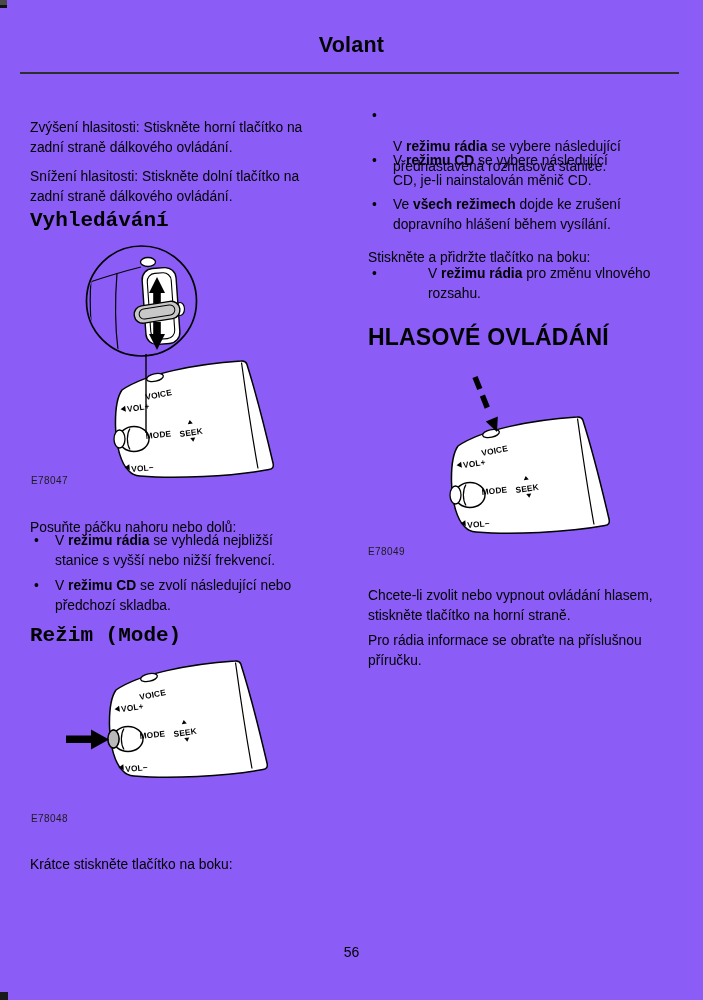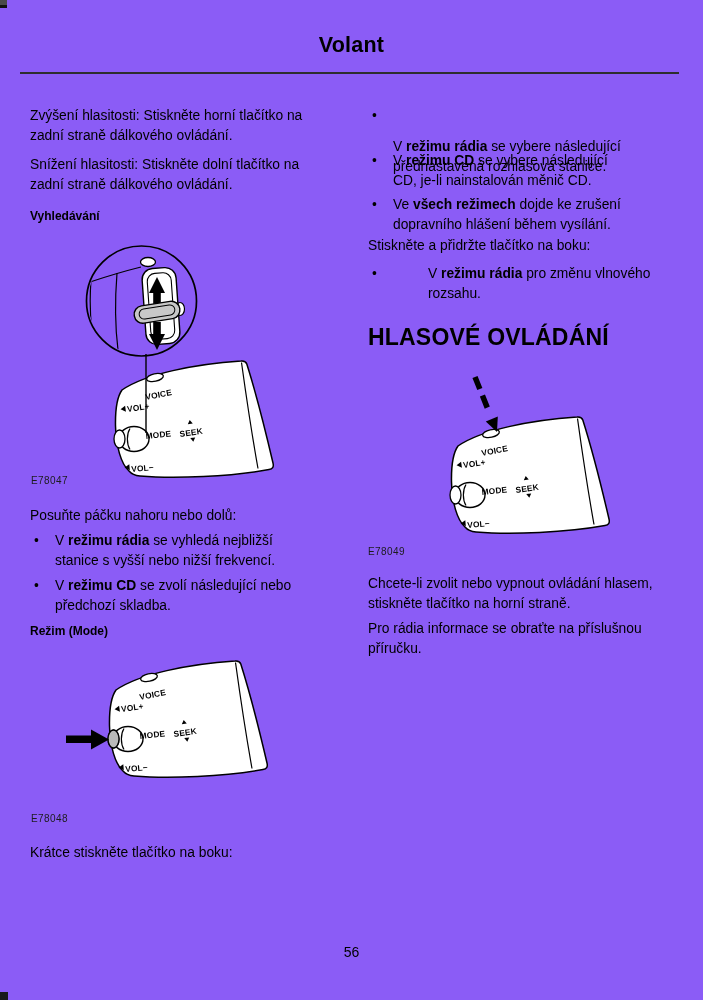--- a/index.html
+++ b/index.html
@@ -4,22 +4,22 @@
 <style>
   html,body{margin:0;padding:0;background:#e8e8e8;}
   .page{
     position:relative;width:703px;height:1000px;background:#8b5cf6;
     font-family:"Liberation Sans","DejaVu Sans",sans-serif;color:#000;
     margin:0 auto;overflow:hidden;
   }
   .abs{position:absolute;}
   .title{width:703px;text-align:center;font-size:21.5px;font-weight:bold;letter-spacing:.2px;}
   .rule{background:#2e2e2e;height:1.5px;}
-  .body-text{font-size:13.8px;line-height:19.5px;}
-  .h-sub{font-size:12px;font-weight:bold;}
+  .body-text{font-size:13.8px;line-height:19.5px;margin-top:12px;}
+  .h-sub{font-size:21px;font-weight:bold;font-family:Liberation Mono, monospace;}
   .h-sec{font-size:23px;font-weight:bold;letter-spacing:.2px;}
   .figlabel{font-size:10px;color:#1c1c1c;letter-spacing:.4px;}
   .bullet{display:flex;font-size:13.8px;line-height:19.5px;}
   .bm{width:25px;flex:0 0 25px;padding-left:4px;box-sizing:border-box;}
   .bt{flex:1;}
   .pagenum{width:703px;text-align:center;font-size:14px;}
   .mark-tl{left:0;top:0;width:7px;height:8px;background:#4a4a4a;border-bottom:3px solid #111;box-sizing:border-box;}
   .mark-bl{left:0;top:992px;width:8px;height:8px;background:#1a1a1a;}
   svg text.rl{font-family:"Liberation Sans","DejaVu Sans",sans-serif;font-size:8.3px;font-weight:bold;fill:#000;letter-spacing:.2px;}
   svg .oln{fill:#fff;stroke:#000;stroke-width:1.5;}

